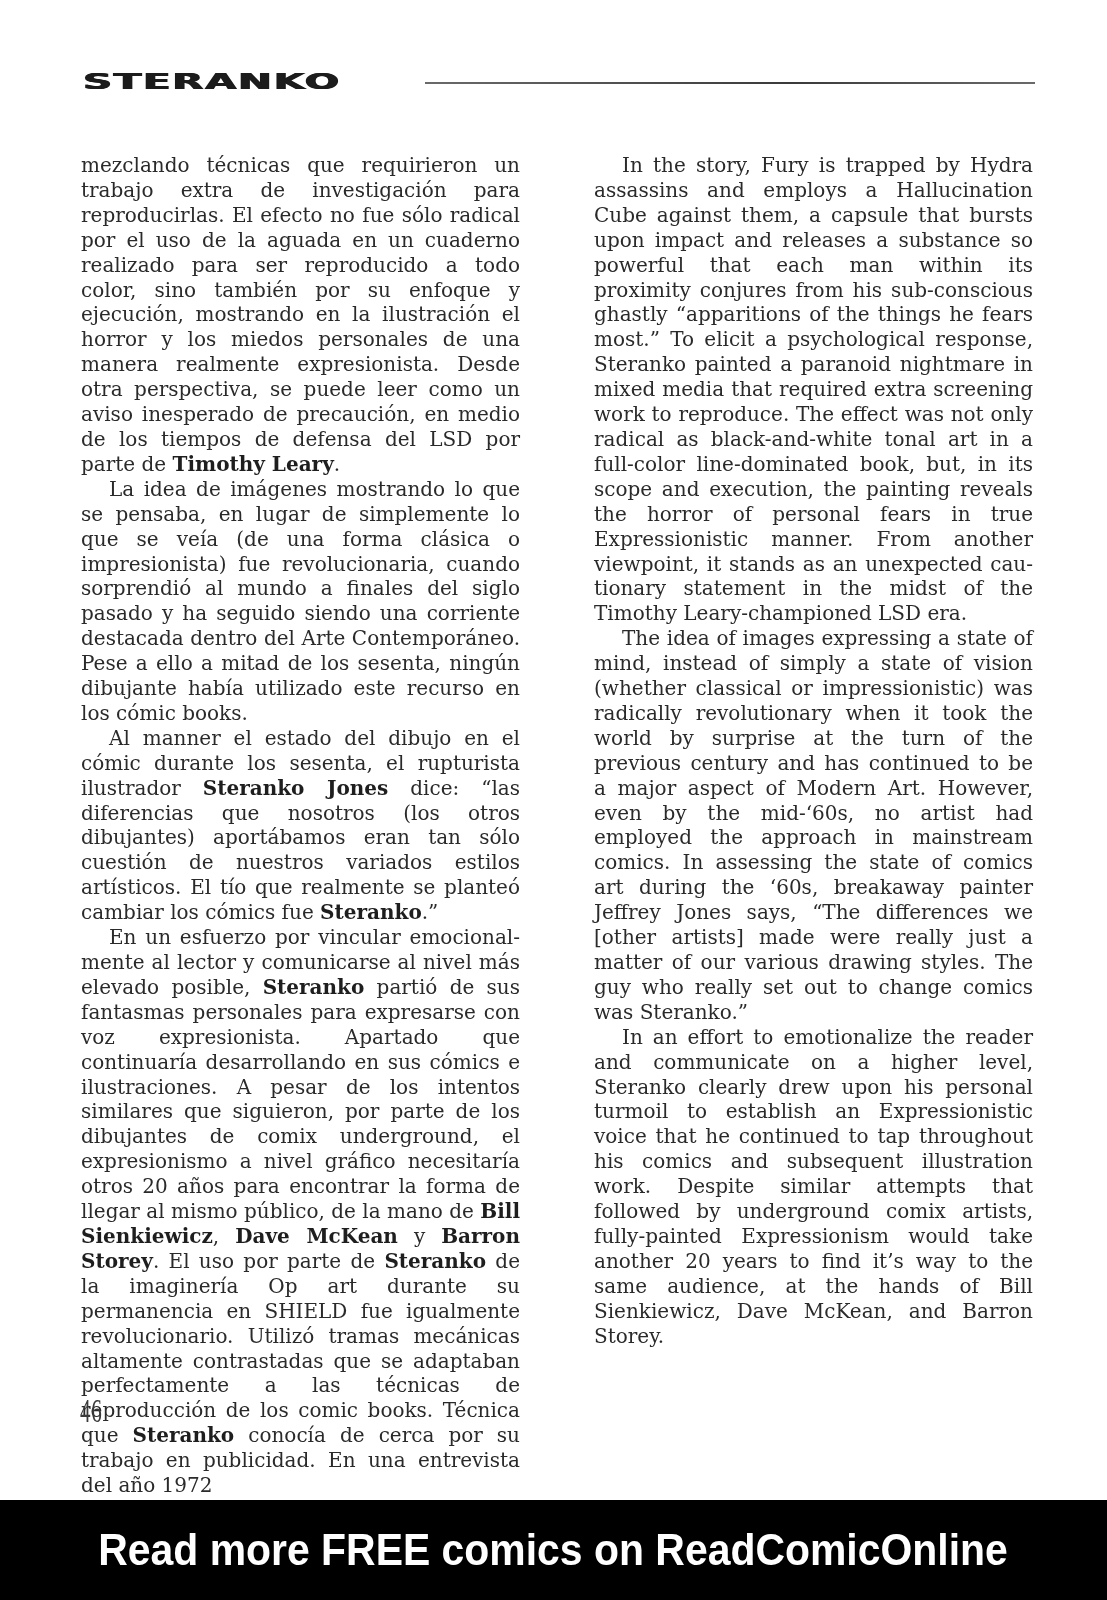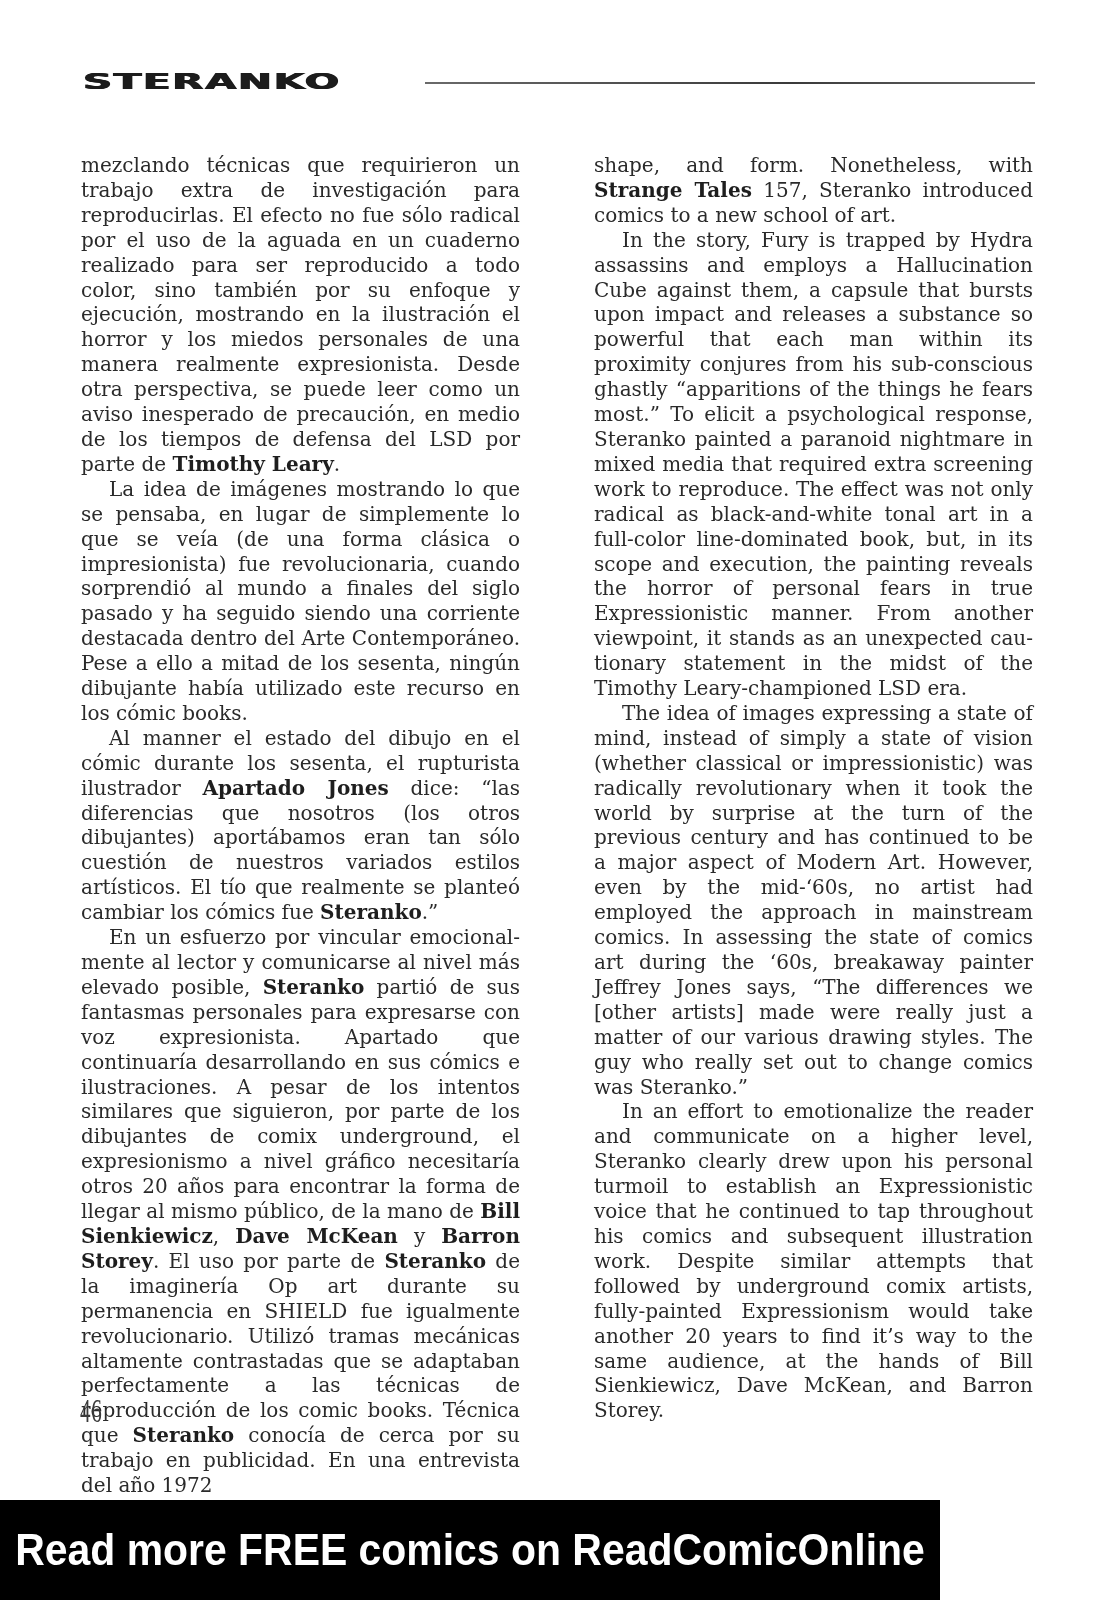--- a/index.html
+++ b/index.html
@@ -27,45 +27,44 @@
   .col-right { left: 594px; width: 439px; }
   .column p { margin: 0; text-indent: 0; }
   .column p.indent { text-indent: 28px; }
   .column b { font-weight: bold; color: #1e1e1e; }
   .page-number {
     position: absolute; left: 80px; top: 1392px;
     font-family: "Liberation Serif", serif; font-size: 34px; color: #3a3a3a;
     transform: scaleX(0.62); transform-origin: left top; letter-spacing: 1px;
   }
   .banner {
-    position: absolute; left: 0; top: 1500px; width: 940px; height: 100px;
+    position: absolute; left: 0; top: 1500px; width: 1107px; height: 100px;
     background: #000; color: #fff;
     display: flex; align-items: center; justify-content: center;
   }
   .banner-text {
     font-family: "Liberation Sans", sans-serif; font-weight: bold;
     font-size: 44px; transform: scaleX(0.93); white-space: nowrap;
   }
 </style>
 </head>
 <body>
 
 <div class="header">
   <div class="logo">STERANKO</div>
   <div class="rule"></div>
 </div>
 
 <div class="column col-left">
     <p><span>mezclando técnicas que requirieron un trabajo extra de investigación para reproducirlas. El efecto no fue sólo radical por el uso de la aguada en un cuaderno realizado para ser reproducido a todo color, sino también por su enfoque y ejecución, mostrando en la ilustración el horror y los miedos personales de una manera realmente expresionista. Desde otra perspectiva, se puede leer como un aviso inesperado de precaución, en medio de los tiempos de defensa del LSD por parte de </span><b>Timothy Leary</b><span>.</span></p>
     <p class="indent"><span>La idea de imágenes mostrando lo que se pensaba, en lugar de simplemente lo que se veía (de una forma clásica o impresionista) fue revolucionaria, cuando sorprendió al mundo a finales del siglo pasado y ha seguido siendo una corriente destacada dentro del Arte Contemporáneo. Pese a ello a mitad de los sesenta, ningún dibujante había utilizado este recurso en los cómic books.</span></p>
-    <p class="indent"><span>Al manner el estado del dibujo en el cómic durante los sesenta, el rupturista ilustrador </span><b>Apartado Jones</b><span> dice: “las diferencias que nosotros (los otros dibujantes) aportábamos eran tan sólo cuestión de nuestros variados estilos artísticos. El tío que realmente se planteó cambiar los cómics fue </span><b>Steranko</b><span>.”</span></p>
+    <p class="indent"><span>Al manner el estado del dibujo en el cómic durante los sesenta, el rupturista ilustrador </span><b>Steranko Jones</b><span> dice: “las diferencias que nosotros (los otros dibujantes) aportábamos eran tan sólo cuestión de nuestros variados estilos artísticos. El tío que realmente se planteó cambiar los cómics fue </span><b>Steranko</b><span>.”</span></p>
     <p class="indent"><span>En un esfuerzo por vincular emocional­mente al lector y comunicarse al nivel más elevado posible, </span><b>Steranko</b><span> partió de sus fantasmas personales para expresarse con voz expresionista. Apartado que continuaría desarrollando en sus cómics e ilustraciones. A pesar de los intentos similares que siguieron, por parte de los dibujantes de comix underground, el expresionismo a nivel gráfico necesitaría otros 20 años para encontrar la forma de llegar al mismo público, de la mano de </span><b>Bill Sienkiewicz</b><span>, </span><b>Dave McKean</b><span> y </span><b>Barron Storey</b><span>. El uso por parte de </span><b>Steranko</b><span> de la imaginería Op art durante su permanencia en SHIELD fue igualmente revolucionario. Utilizó tramas mecánicas altamente contrastadas que se adaptaban perfectamente a las técnicas de reproducción de los comic books. Técnica que </span><b>Steranko</b><span> conocía de cerca por su trabajo en publicidad. En una entrevista del año 1972</span></p>
   </div>
 <div class="column col-right">
-    <p><span>shape, and form. Nonetheless, with </span><b>Strange Tales</b><span> 157, Steranko introduced comics to a new school of art.</span></p>
     <p class="indent"><span>In the story, Fury is trapped by Hydra assassins and employs a Hallucination Cube against them, a capsule that bursts upon impact and releases a substance so powerful that each man within its proximity conjures from his sub-conscious ghastly “apparitions of the things he fears most.” To elicit a psychological response, Steranko painted a paranoid nightmare in mixed media that required extra screening work to reproduce. The effect was not only radical as black-and-white tonal art in a full-color line-dominated book, but, in its scope and execution, the painting reveals the horror of personal fears in true Expressionistic manner. From another viewpoint, it stands as an unexpected cau­tionary statement in the midst of the Timothy Leary-championed LSD era.</span></p>
     <p class="indent"><span>The idea of images expressing a state of mind, instead of simply a state of vision (whether classical or impressionistic) was radically revolutionary when it took the world by surprise at the turn of the previous century and has continued to be a major aspect of Modern Art. However, even by the mid-‘60s, no artist had employed the approach in mainstream comics. In assessing the state of comics art during the ‘60s, breakaway painter Jeffrey Jones says, “The differences we [other artists] made were really just a matter of our various drawing styles. The guy who really set out to change comics was Steranko.”</span></p>
     <p class="indent"><span>In an effort to emotionalize the reader and communicate on a higher level, Steranko clearly drew upon his personal turmoil to establish an Expressionistic voice that he continued to tap throughout his comics and subsequent illustration work. Despite similar attempts that followed by underground comix artists, fully-painted Expressionism would take another 20 years to find it’s way to the same audience, at the hands of Bill Sienkiewicz, Dave McKean, and Barron Storey.</span></p>
   </div>
 
 <div class="page-number">46</div>
 
 <div class="banner">
   <span class="banner-text">Read more FREE comics on ReadComicOnline</span>
 </div>

